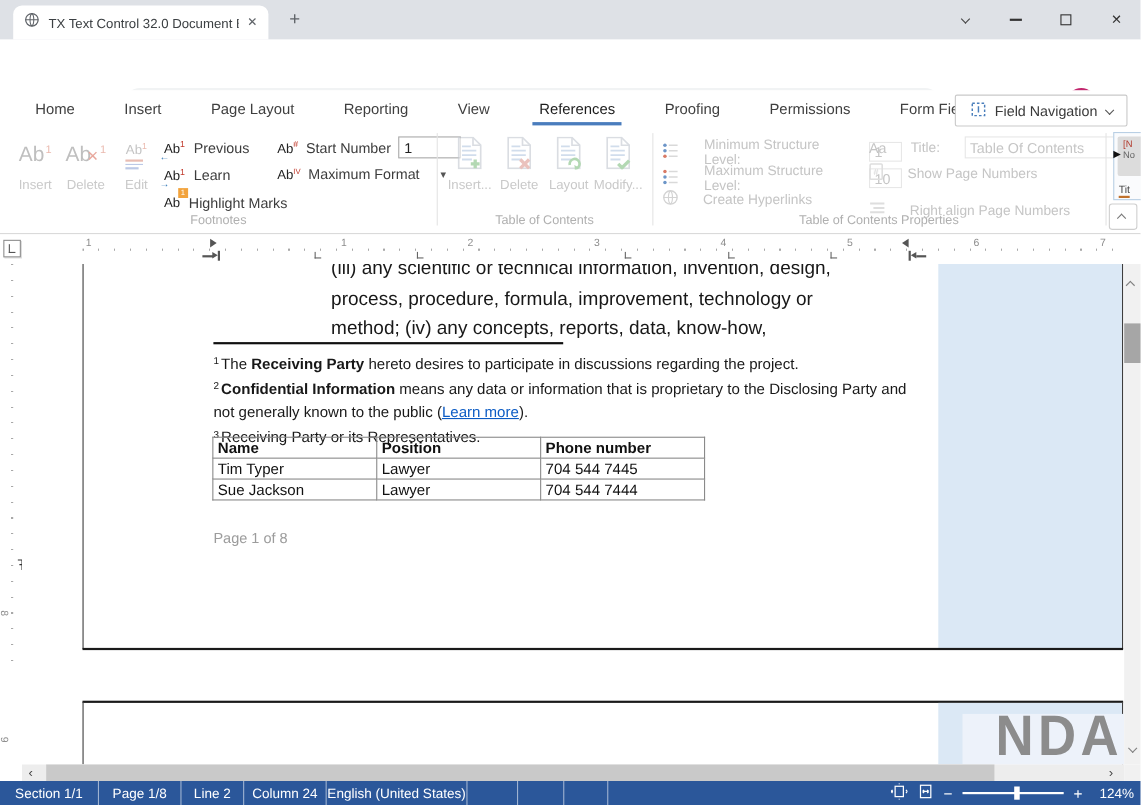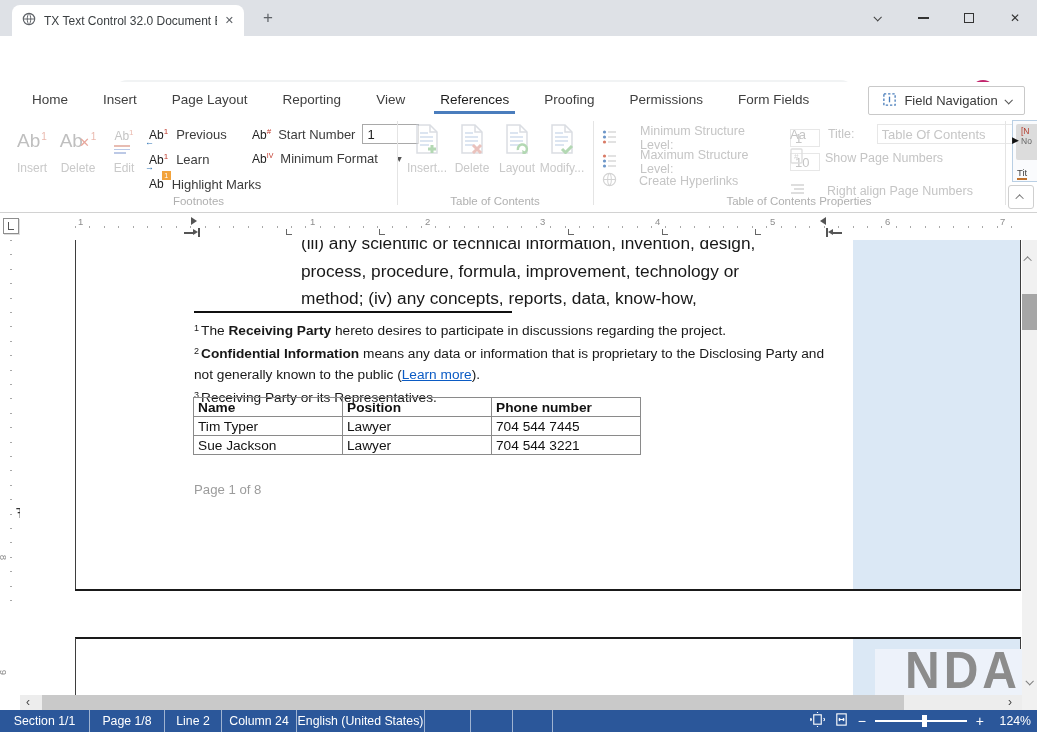--- a/index.html
+++ b/index.html
@@ -31,21 +31,21 @@
   .lockbody { width:9px; height:6px; background:#5f6368; border-radius:1px; margin-top:5px; }
   .lockarc  { width:7px; height:6px; border:1.5px solid #5f6368; border-bottom:none; border-radius:4px 4px 0 0; margin:0 auto; }
   #avatar { position:absolute; left:970px; top:44px; width:26px; height:26px; border-radius:50%;
             background:var(--avatar,#c2266d); color:#fff; font-size:12.5px; font-weight:bold;
             display:flex; align-items:center; justify-content:center; }
   .sidepanel { position:absolute; left:940px; top:50px; width:16px; height:12px; border:1.5px solid #5f6368; border-radius:2px; }
   .sidepanel i { position:absolute; right:0; top:0; width:5px; height:100%; background:#5f6368; display:block; }
 
   
   #ribbontabs { position:absolute; left:0; top:82px; width:1037px; height:35px; background:#fff;
-                display:flex; align-items:center; padding-left:32px; gap:35px; font-size:13.5px; color:#3f3f3f; }
+                display:flex; align-items:center; padding-left:32px; gap:45px; font-size:13.5px; color:#3f3f3f; }
   .rtab { position:relative; height:100%; display:flex; align-items:center; }
   .rtab.active { color:#1d1d1d; }
   .rtab.active::after { content:""; position:absolute; left:-6px; right:-6px; bottom:3px; height:3px;
                         background:var(--tab_underline,#4a7dbd); }
   #fieldnav { position:absolute; left:868px; top:86px; width:157px; height:29px; border:1px solid #c9c9c9;
               border-radius:2px; background:#fff; display:flex; align-items:center; justify-content:center;
               gap:7px; font-size:13px; color:#3a3a3a; }
 
   
   #ribbonbar { position:absolute; left:0; top:117px; width:1037px; height:96px; background:#fff; border-bottom:1px solid #d2d2d2; }
@@ -246,21 +246,21 @@
     <span class="ab-sm">Ab<span class="hlbox">1</span></span>
     <span>Highlight Marks</span>
   </div>
   <div class="srow" style="top:7px">
     <span class="ab-sm">Ab<sup>#</sup></span>
     <span>Start Number</span>
     <input class="inp" style="width: 57px;" value="1">
   </div>
   <div class="srow" style="top:34px">
     <span class="ab-sm">Ab<sup style="font-size:7px">IV</sup></span>
-    <span>Minimum Format</span>
+    <span>Maximum Format</span>
     <span class="caret">▾</span>
   </div>
   <div class="rgroup-label" style="left:0;width:397px">Footnotes</div>
   <div class="vsep" style="left:397px"></div>
 
   <div class="bigbtn dis" style="left:404px">
     <div class="icoarea">
         <span>
       <svg class="docicon" width="26" height="30" viewBox="0 0 26 30">
             <path d="M3 1h13l7 7v21H3z" fill="#fff" stroke="#c7ccd4" stroke-width="1.5"></path>
@@ -451,21 +451,21 @@
         <th>Phone number</th>
       </tr>
       <tr>
         <td>Tim Typer</td>
         <td>Lawyer</td>
         <td>704 544 7445</td>
       </tr>
       <tr>
         <td>Sue Jackson</td>
         <td>Lawyer</td>
-        <td>704 544 3221</td>
+        <td>704 544 7444</td>
       </tr>
     </tbody>
       </table>
   </div>
 
   <div class="pagelabel">Page 1 of 8</div>
 
   <div class="pbdark" style="left:55px;top:397px;width:946px;height:2px"></div>
   <div class="pb" style="left:55px;top:398px;width:1px;height:57px"></div>
   <div class="pb" style="left:1000px;top:398px;width:1px;height:57px"></div>

